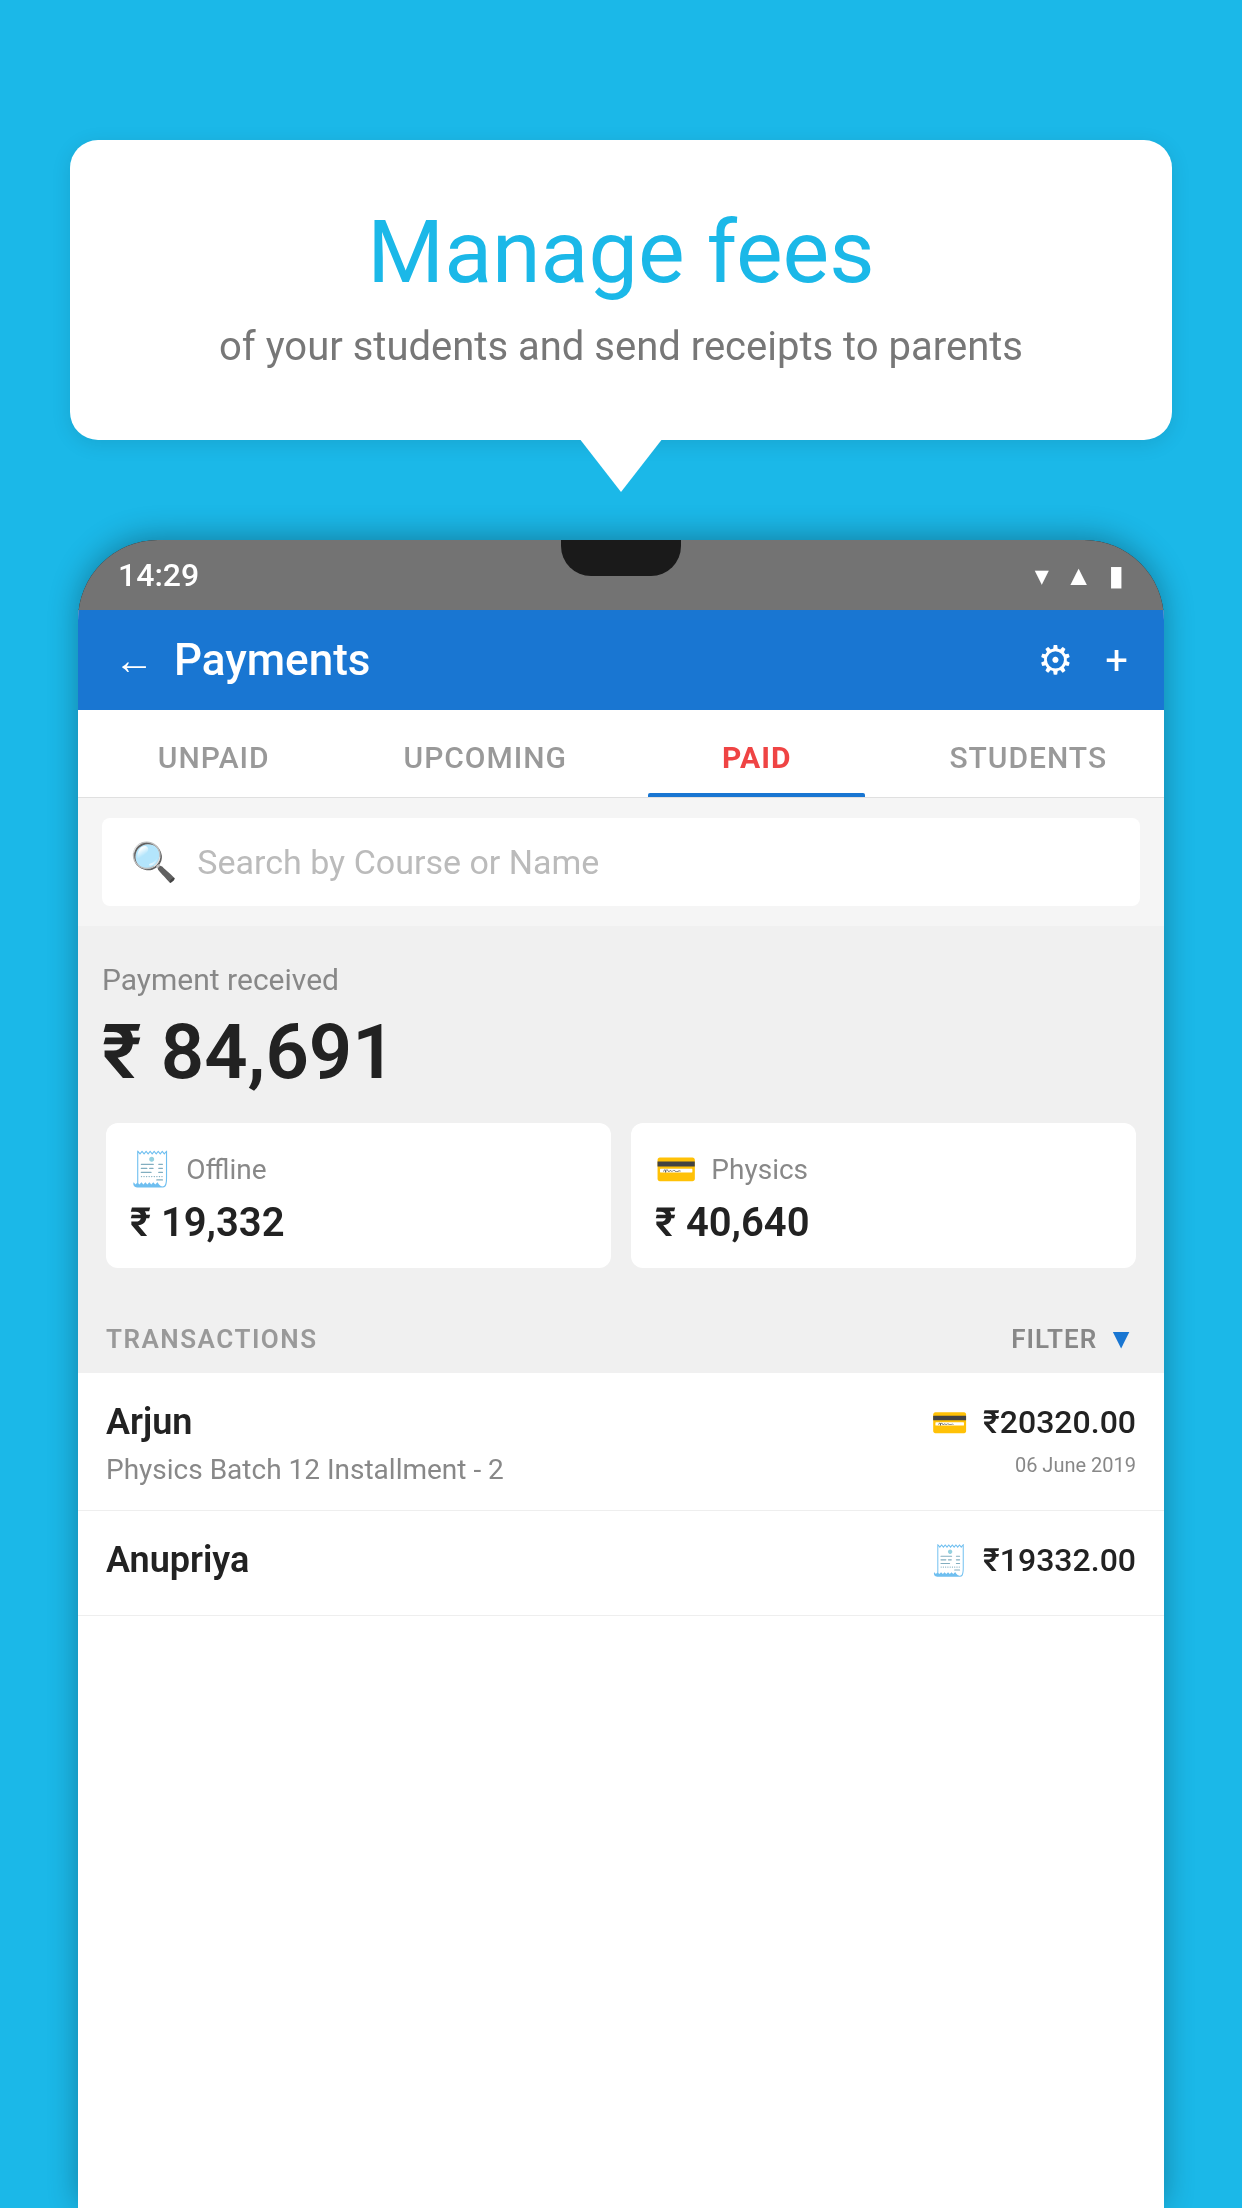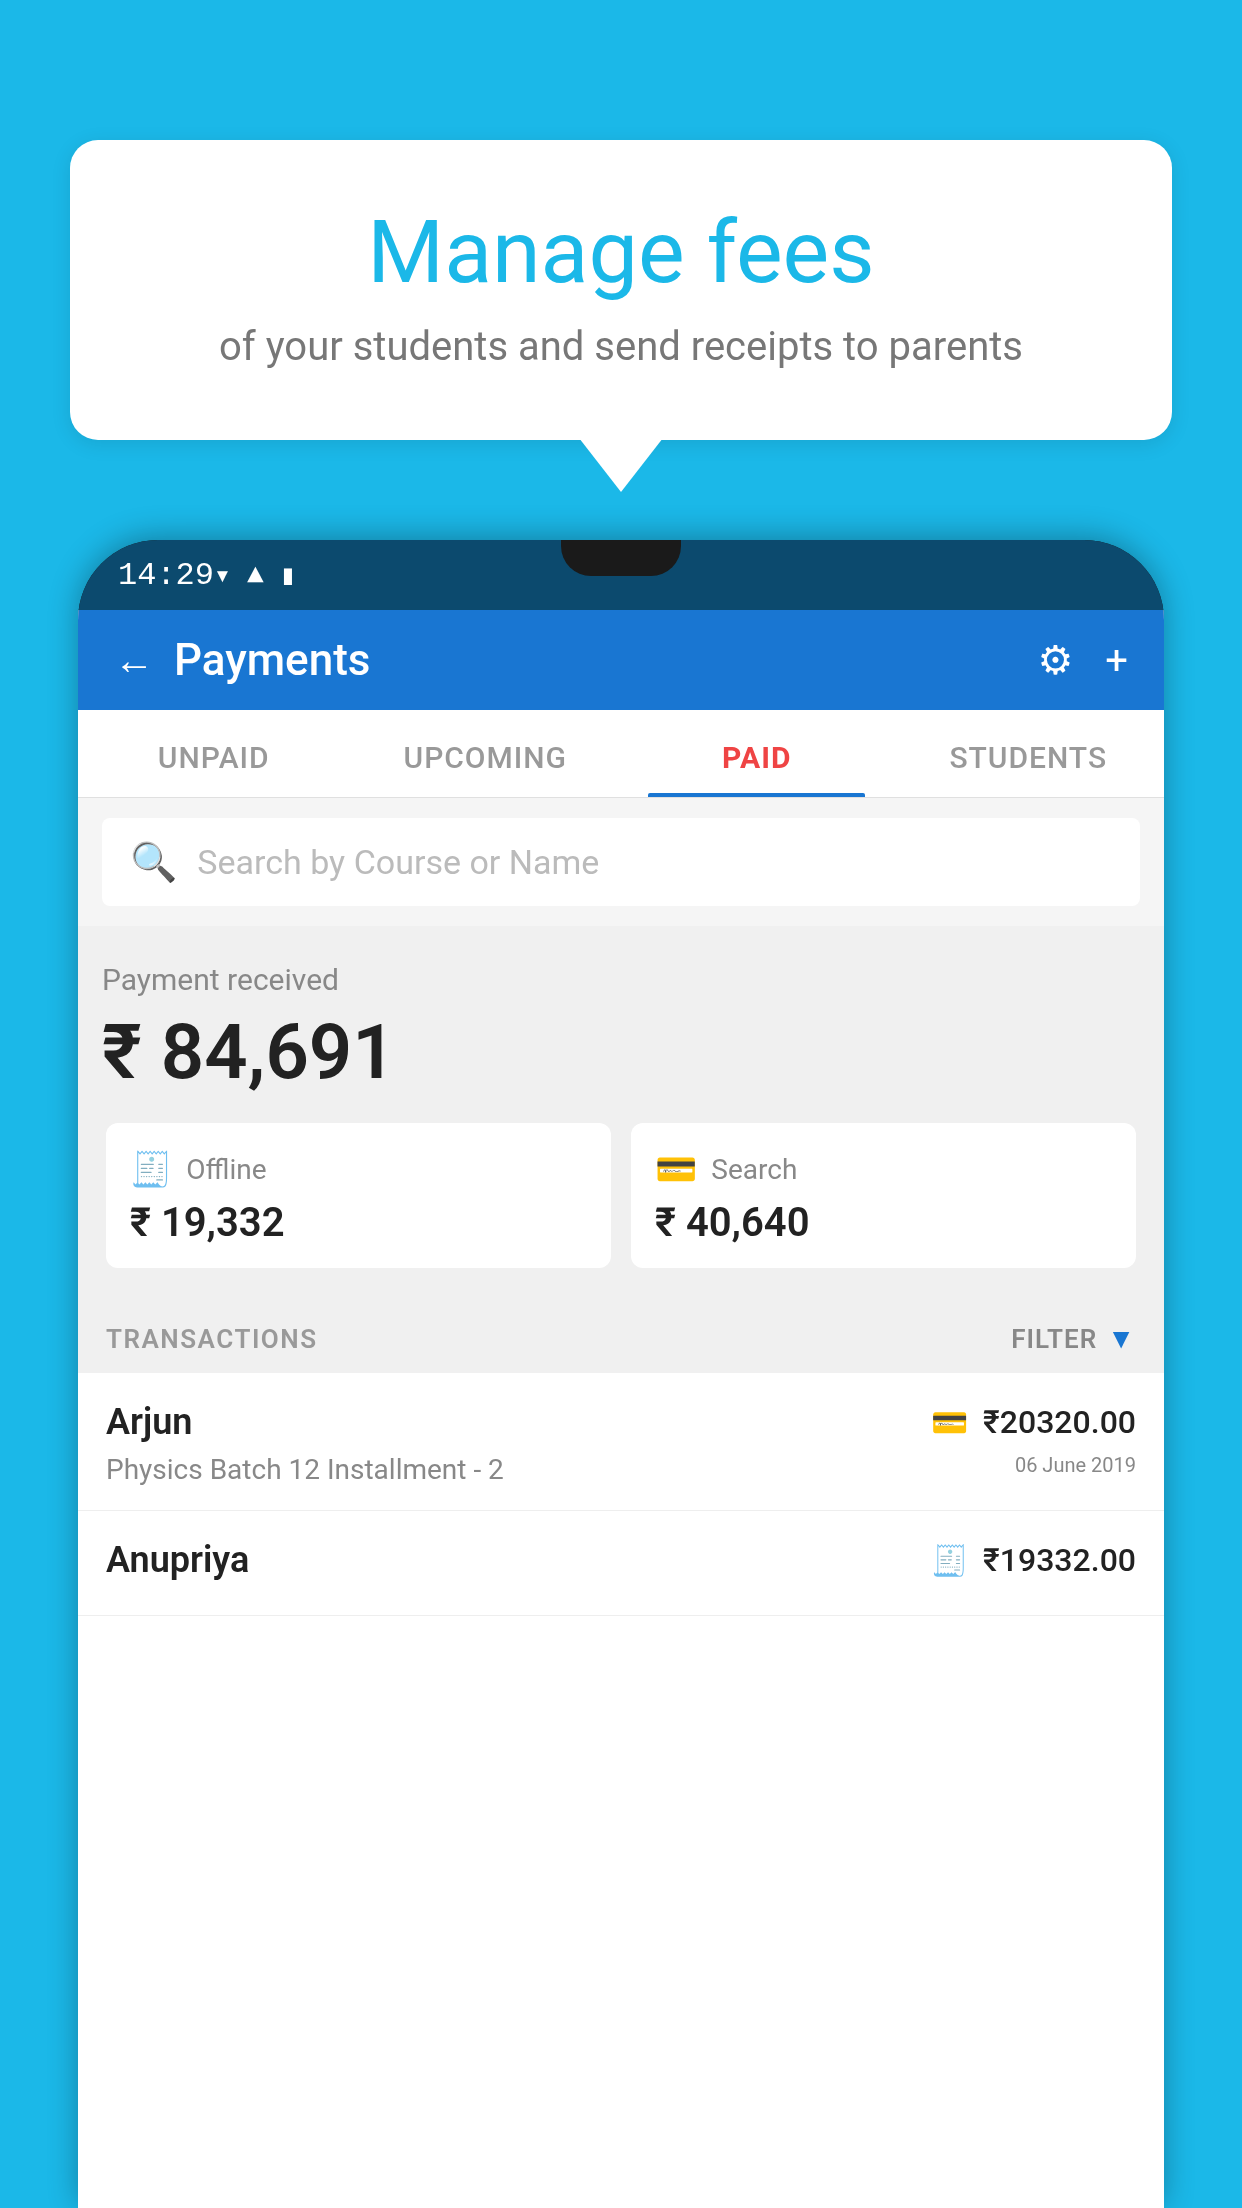--- a/index.html
+++ b/index.html
@@ -57,27 +57,27 @@
       right: 78px;
       bottom: 0;
       background: #1a1a1a;
       border-radius: 80px 80px 0 0;
       overflow: hidden;
       box-shadow: 0 -4px 30px rgba(0,0,0,0.3);
     }
 
     
     .phone-status-bar {
-      background: #0c4a6e;
+      background: #737373;
       height: 70px;
       display: flex;
       align-items: center;
+      justify-content: space-between;
       padding: 0 40px;
       position: relative;
-      font-family: Liberation Mono, monospace;
     }
     .status-time {
       color: white;
       font-size: 32px;
       font-weight: 500;
     }
     .status-icons {
       display: flex;
       align-items: center;
       gap: 16px;
@@ -365,21 +365,21 @@
         <div class="payment-card">
           <div class="payment-card-header">
             <span class="card-icon">🧾</span>
             <span>Offline</span>
           </div>
           <div class="payment-card-amount">₹ 19,332</div>
         </div>
         <div class="payment-card">
           <div class="payment-card-header">
             <span class="card-icon">💳</span>
-            <span>Search</span>
+            <span>Physics</span>
           </div>
           <div class="payment-card-amount">₹ 40,640</div>
         </div>
       </div>
     </div>
 
     <div class="transactions-header">
       <span class="transactions-label">TRANSACTIONS</span>
       <div class="filter-button">
         <span>FILTER</span>

